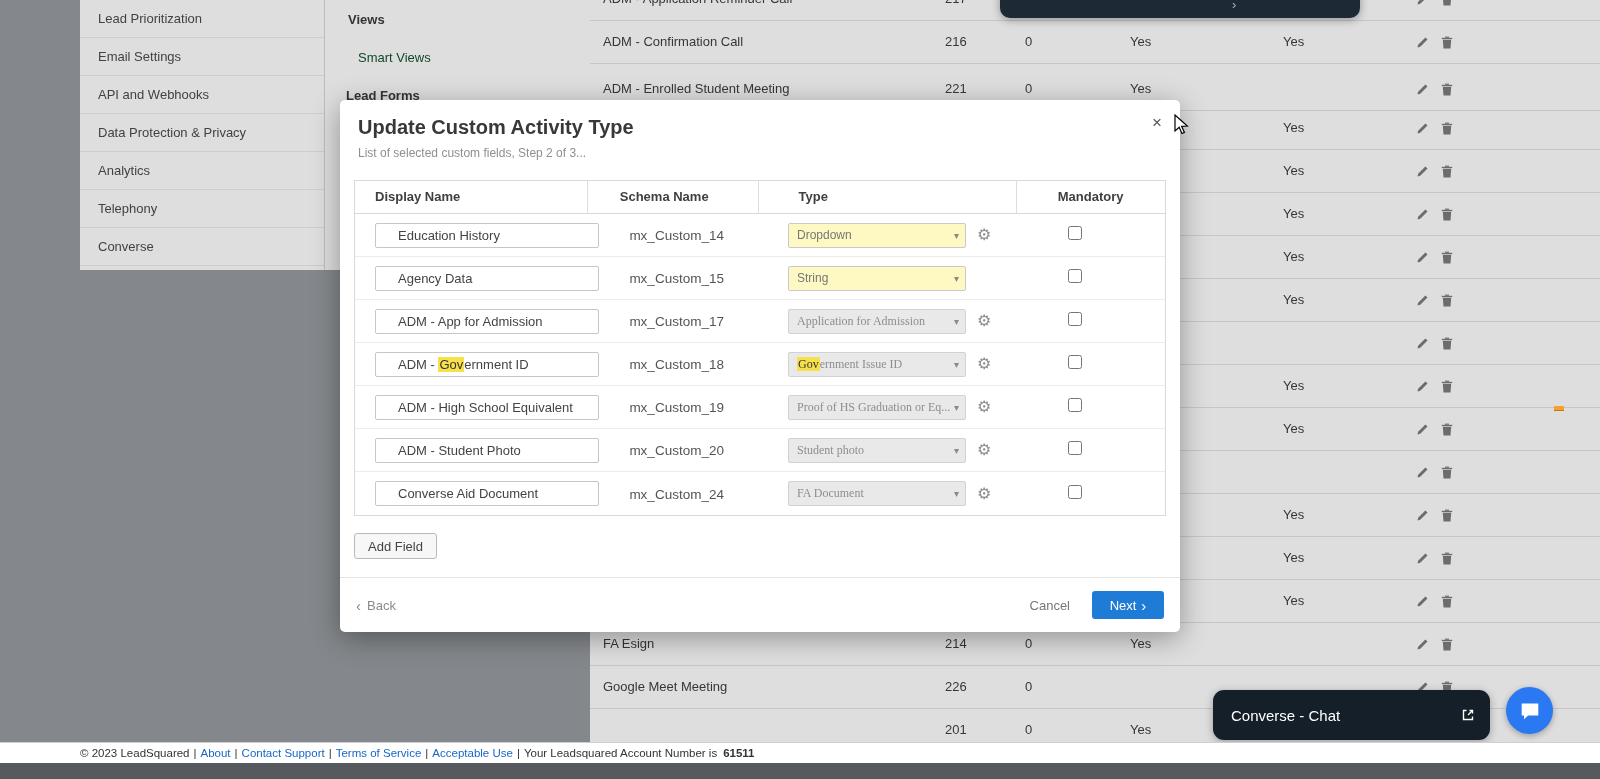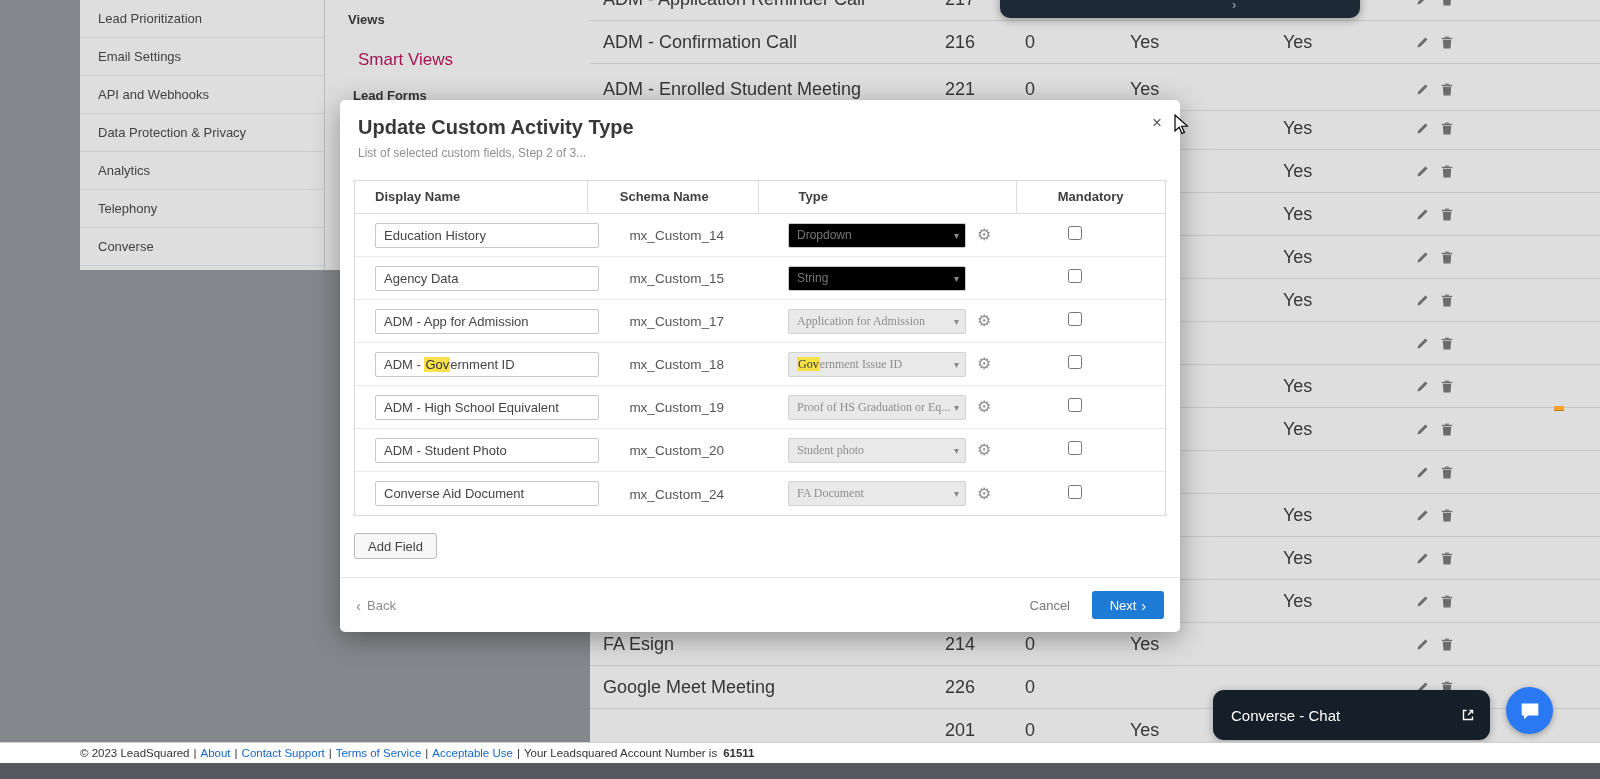--- a/index.html
+++ b/index.html
@@ -6,23 +6,23 @@
   *{ box-sizing:border-box; margin:0; padding:0; }
   html,body{ width:1600px; height:779px; overflow:hidden; }
   body{ font-family:"Liberation Sans", sans-serif; position:relative; background:#989ca0; }
 
   
   .bg{ position:absolute; inset:0; z-index:0; }
   .sidebar{ position:absolute; left:80px; top:0; width:245px; height:270px; background:#fff; border-right:1px solid #d9d9d9; }
   .sb-item{ height:38px; line-height:38px; padding-left:18px; font-size:13px; color:#4c4c4c; border-bottom:1px solid #ececec; white-space:nowrap; cursor:pointer; }
   .submenu{ position:absolute; left:325px; top:0; width:265px; height:270px; background:#fff; }
   .submenu-h{ position:absolute; font-size:13px; font-weight:700; color:#3c3c3c; white-space:nowrap; }
-  .submenu-item{ position:absolute; font-size:17px; color:#be185d; white-space:nowrap; cursor:pointer;text-align:right; }
+  .submenu-item{ position:absolute; font-size:13px; color:#14532d; white-space:nowrap; cursor:pointer;text-align:right; }
   .bgtable{ position:absolute; left:590px; top:0; width:1010px; height:742px; background:#fff; overflow:hidden; }
-  .trow{ position:absolute; left:0; width:100%; height:43px; border-bottom:1px solid #e4e4e4; font-size:18px; color:#3f3f3f; }
+  .trow{ position:absolute; left:0; width:100%; height:43px; border-bottom:1px solid #e4e4e4; font-size:13px; color:#3f3f3f; }
   .tc{ position:absolute; line-height:42px; white-space:nowrap; }
   .tname{ left:13px; } .tid{ left:355px; } .tcount{ left:435px; } .tm1{ left:540px; } .tm2{ left:693px; }
   .ticons{ position:absolute; left:826px; top:0; height:100%; display:flex; align-items:center; gap:12px; }
   .ticons svg{ fill:#7d7d7d; cursor:pointer; }
 
   
   .overlay{ position:absolute; left:0; top:0; width:1600px; height:742px; background:rgba(0,0,0,0.13); z-index:10; }
 
   
   .toast{ position:absolute; left:1000px; top:-16px; width:360px; height:34px; background:#1d2935; border-radius:10px; box-shadow:0 2px 8px rgba(0,0,0,.35); z-index:20; }
@@ -36,23 +36,23 @@
   .m-close{ position:absolute; right:18px; top:14px; font-size:17px; color:#555; cursor:pointer; line-height:1; }
   .mtable{ position:absolute; left:14px; top:80px; width:812px; border:1px solid #d9d9d9; background:#fff; }
   .mhead{ display:flex; height:33px; border-bottom:1px solid #d9d9d9;gap:24px; }
   .hc{ font-size:13px; font-weight:700; color:#3f3f3f; line-height:32px; border-right:1px solid #dedede; white-space:nowrap; overflow:hidden; }
   .hc:last-child{ border-right:none; }
   .hc1{ width:256px; padding-left:20px; } .hc2{ width:162px; padding-left:8px; }
   .hc3{ width:258px; padding-left:16px; } .hc4{ width:136px; padding-left:17px; }
   .mrow{ display:flex; height:43px; align-items:center; border-bottom:1px solid #ebebeb; }
   .mrow:last-child{ border-bottom:none; }
   .mc1{ width:256px; } .mc2{ width:162px; } .mc3{ width:258px; display:flex; align-items:center; } .mc4{ width:136px; }
-  .inputbox{ margin-left:20px; width:224px; height:25px; border:1px solid #c6c6c6; border-radius:2px; background:#fff; padding:0 8px; font-size:13px; color:#444; line-height:23px; white-space:nowrap; overflow:hidden; cursor:text; }
+  .inputbox{ margin-left:20px; width:224px; height:25px; border:1px solid #c6c6c6; border-radius:2px; background:#fff; padding:0 22px; font-size:13px; color:#444; line-height:23px; white-space:nowrap; overflow:hidden; cursor:text; }
   .schema{ padding-left:19px; font-size:13.5px; color:#555; }
-  .selectbox{ position:relative; margin-left:16px; width:178px; height:25px; border:1px solid #c9c9c9; border-radius:2px; background:#000000; font-size:12px; color:#777; line-height:23px; padding:0 20px 0 8px; white-space:nowrap; overflow:hidden; cursor:pointer; }
+  .selectbox{ position:relative; margin-left:16px; width:178px; height:25px; border:1px solid #c9c9c9; border-radius:2px; background:#fef9c3; font-size:12px; color:#777; line-height:23px; padding:0 20px 0 8px; white-space:nowrap; overflow:hidden; cursor:pointer; }
   .selectbox .chev{ position:absolute; right:6px; top:0; color:#8a8a8a; font-size:10px; line-height:23px; }
   .sel-disabled{ background:#e9e9e9; border-color:#d2d2d2; color:#8e8e8e;font-family:Liberation Serif, serif; }
   .hl{ background:var(--hl); color:#333; padding:0 1px; }
   .gear{ margin-left:11px; font-size:16px; color:#8f8f8f; cursor:pointer; line-height:1; }
   .cbx{ margin-left:39px; width:14px; height:14px; cursor:pointer; }
   .add-field{ position:absolute; left:14px; top:433px; height:26px; padding:0 13px; border:1px solid #b9b9b9; border-radius:3px; background:#f7f7f7; font-size:13px; color:#444; font-family:"Liberation Sans", sans-serif; cursor:pointer; }
   .mfoot{ position:absolute; left:0; right:0; bottom:0; height:55px; border-top:1px solid #e4e4e4; display:flex; align-items:center; padding:0 16px; }
   .back-link{ display:flex; align-items:center; gap:6px; color:#8a8a8a; font-size:13px; cursor:pointer; }
   .back-link .ch{ font-size:15px; }
   .mfoot .spacer{ flex:1; }
@@ -86,21 +86,21 @@
     <div class="sb-item"><span>API and Webhooks</span></div>
     <div class="sb-item"><span>Data Protection &amp; Privacy</span></div>
     <div class="sb-item"><span>Analytics</span></div>
     <div class="sb-item"><span>Telephony</span></div>
     <div class="sb-item"><span>Converse</span></div>
   </div>
 
   <div class="submenu">
     <div class="submenu-h" style="left:23px; top:12px;">Views</div>
     <div class="submenu-item" style="left:33px; top:50px;">Smart Views</div>
-    <div class="submenu-h" style="left:28px; top:88px;">Lead Forms</div>
+    <div class="submenu-h" style="left:21px; top:88px;">Lead Forms</div>
   </div>
 
   <div class="bgtable">
 
     <div class="trow" style="top:-22px">
       <span class="tc tname">ADM - Application Reminder Call</span>
       <span class="tc tid">217</span>
       <span class="tc tcount"></span>
       <span class="tc tm1"></span>
       <span class="tc tm2"></span>

